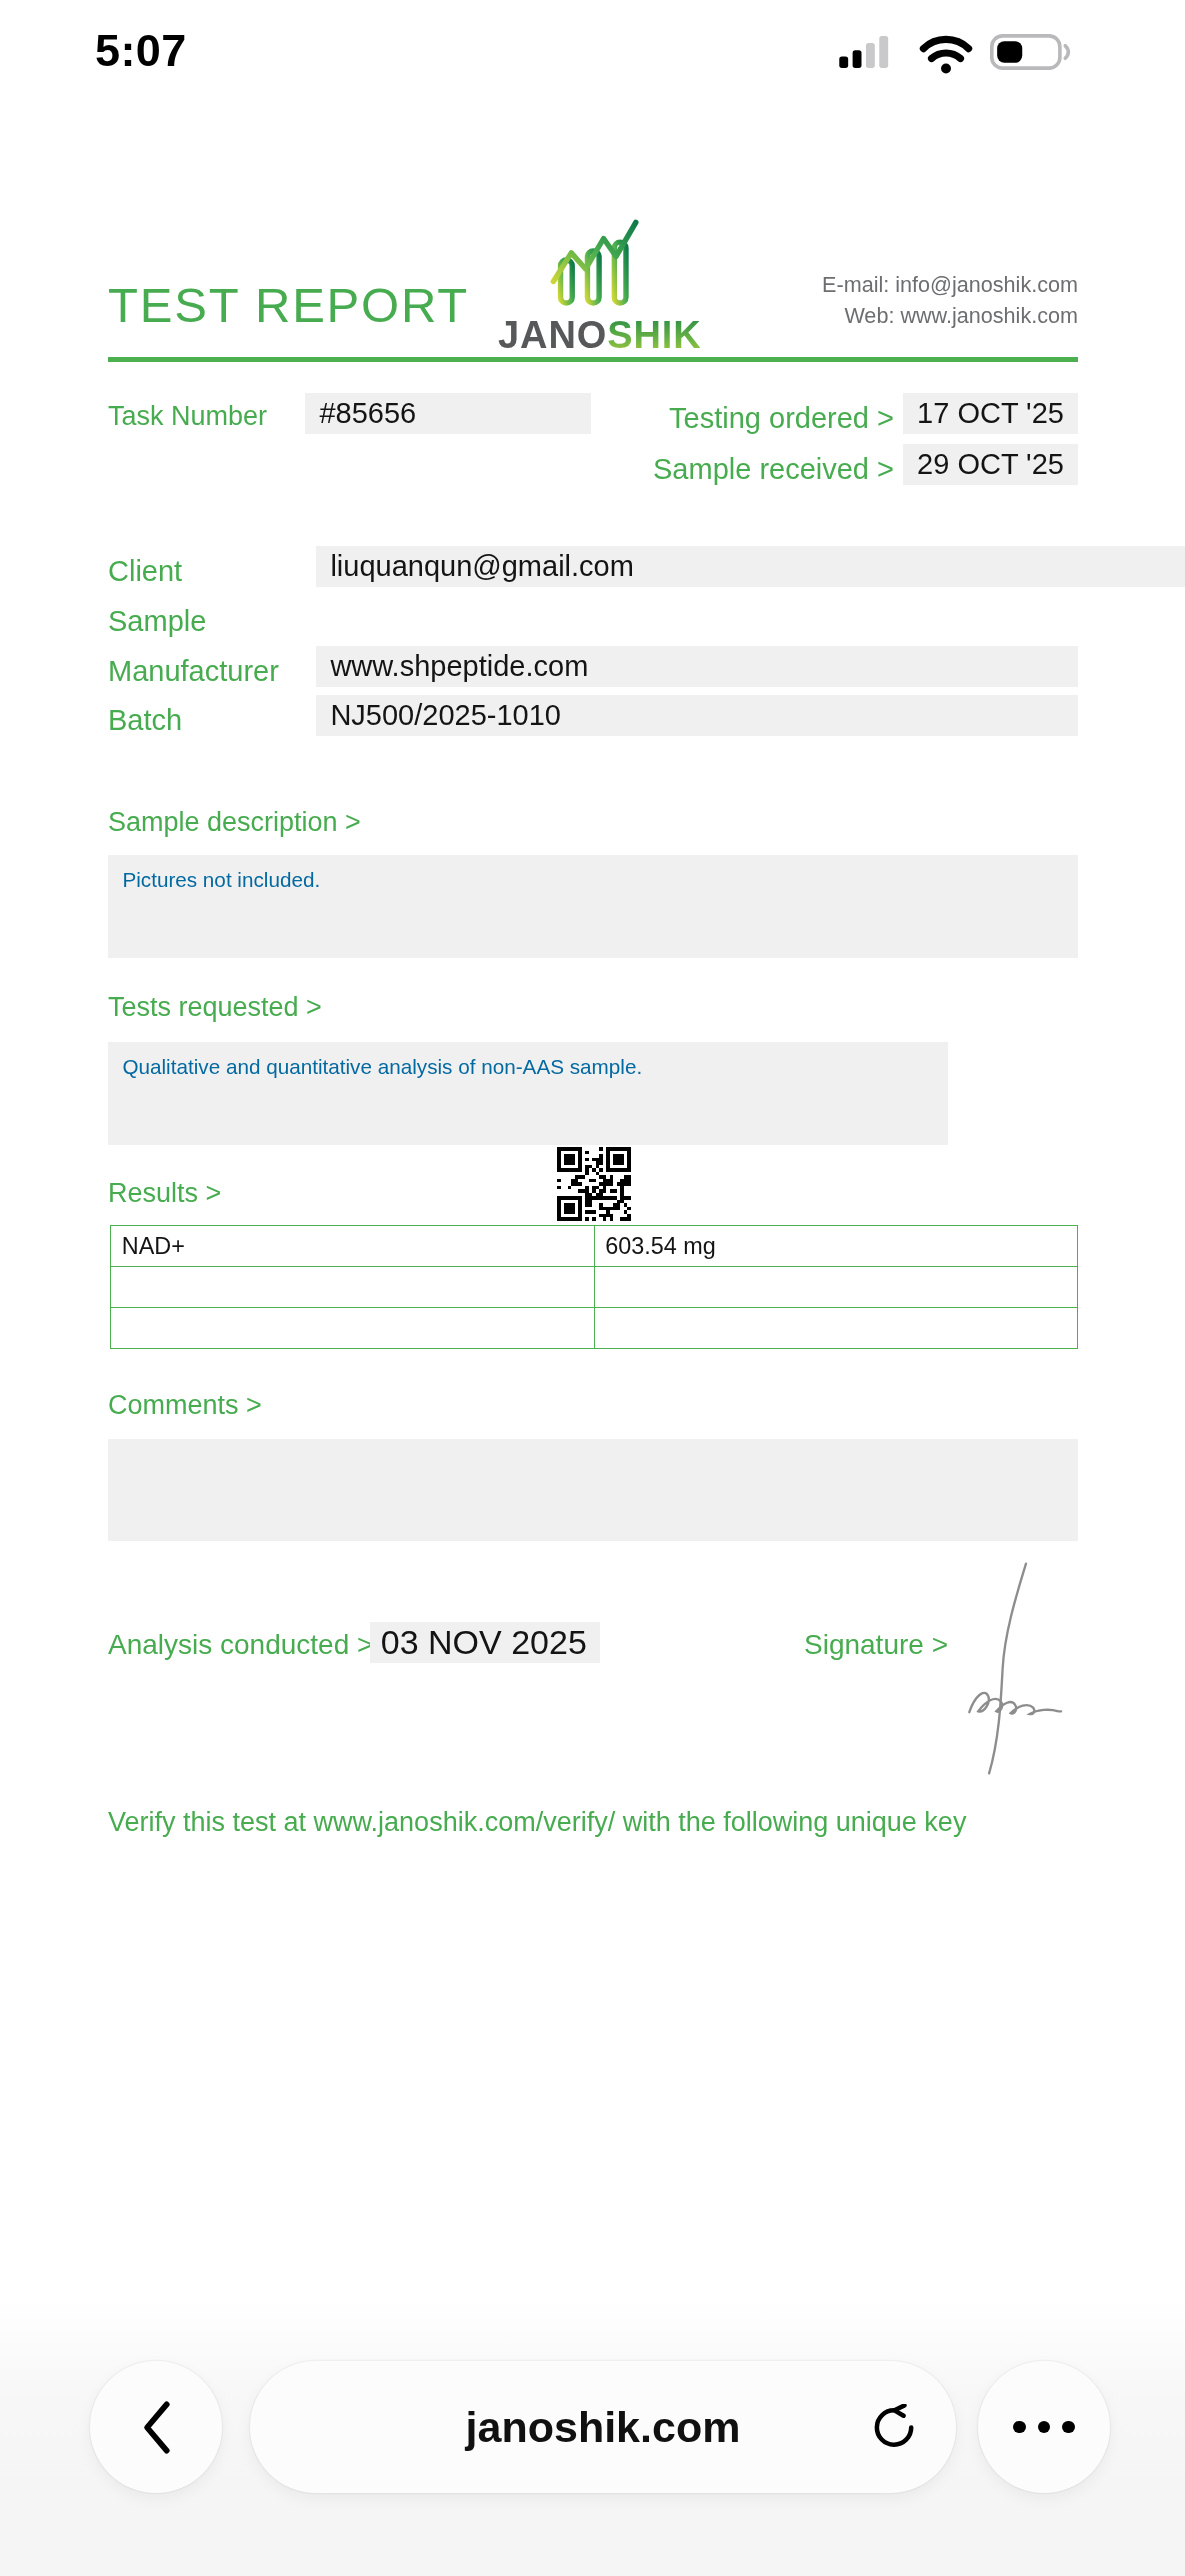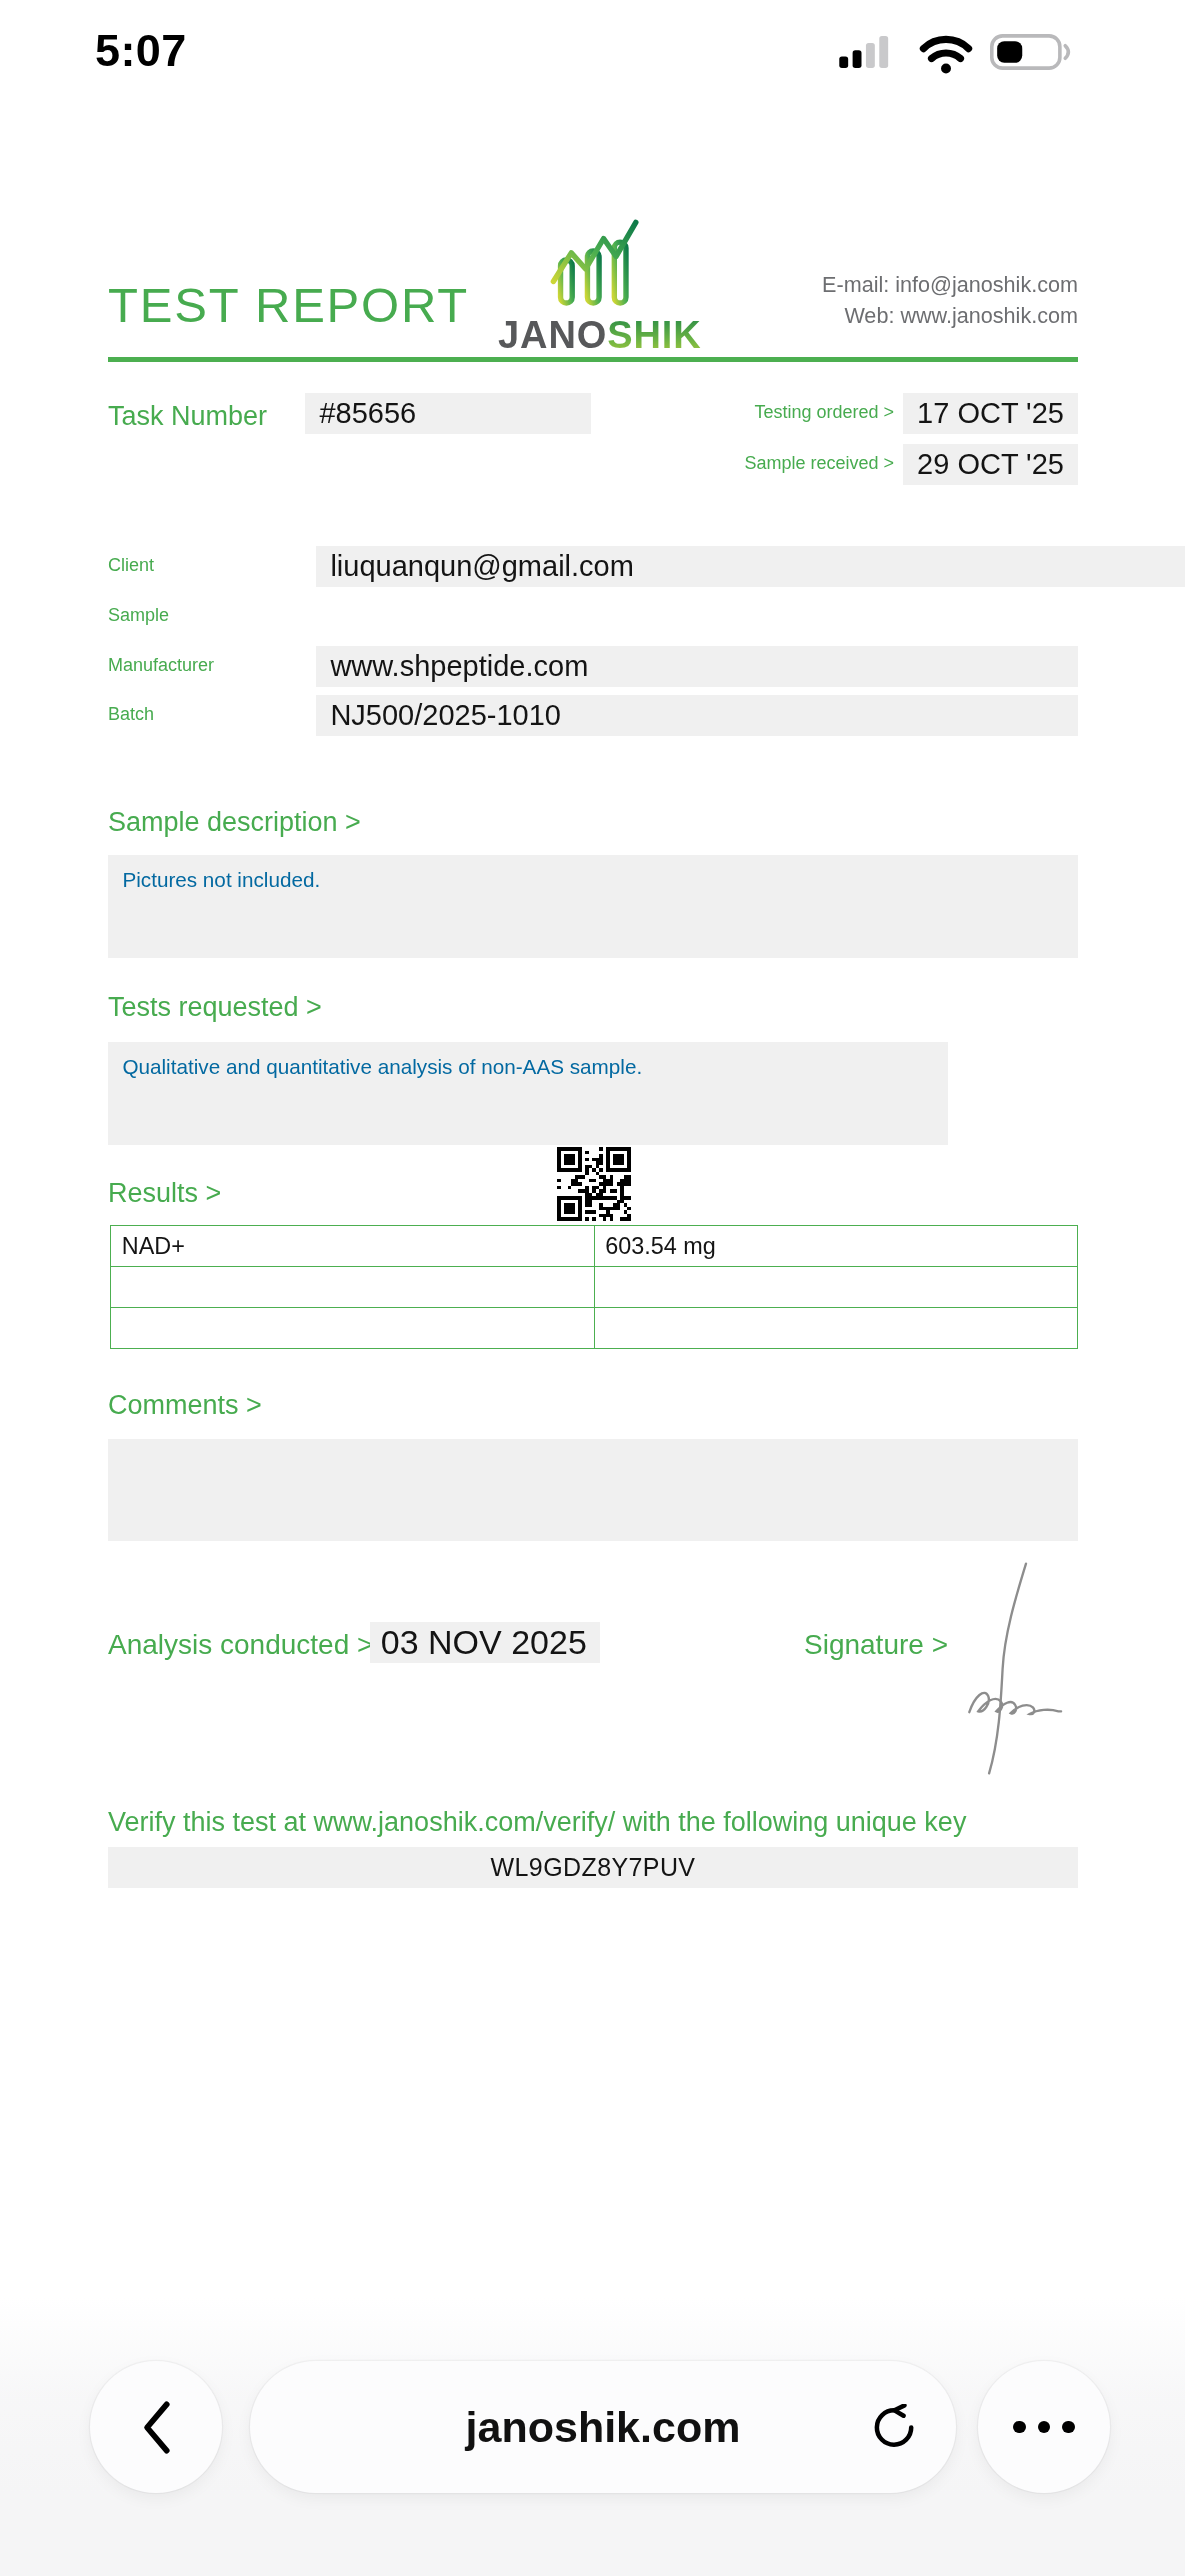--- a/index.html
+++ b/index.html
@@ -9,21 +9,21 @@
   
   .time{font-size:45px;font-weight:700;color:#000;letter-spacing:0.4px;}
   
   .report-title{font-size:49px;letter-spacing:1.8px;color:var(--green);font-weight:500;white-space:nowrap;}
   .wordmark{font-size:38px;font-weight:700;letter-spacing:0.9px;white-space:nowrap;}
   .wm-jano{color:var(--logo-gray);}
   .wm-shik{background:linear-gradient(180deg,#2f8f46 10%,#6ab344 60%,#a9c93a 100%);
     -webkit-background-clip:text;background-clip:text;color:transparent;}
   .contact{font-size:21.6px;color:var(--contact-gray);text-align:right;line-height:31px;white-space:nowrap;}
   .divider{background:var(--green-line);}
-  .label{font-size:18px;color:var(--green);white-space:nowrap;}
+  .label{font-size:29px;color:var(--green);white-space:nowrap;}
   .heading{font-size:27px;color:var(--green);white-space:nowrap;}
   .valbox{background:var(--box-gray);font-size:29px;color:#141414;line-height:41px;height:41px;
     padding-left:14.4px;box-sizing:border-box;white-space:nowrap;}
   .datebox{background:var(--box-gray);font-size:29px;color:#141414;line-height:41px;height:41px;
     text-align:center;box-sizing:border-box;white-space:nowrap;}
   .bigbox{background:var(--box-gray);font-size:20.7px;color:#0369a1;padding:12.6px 14.4px;box-sizing:border-box;}
   .rtable{border-collapse:collapse;table-layout:fixed;width:968px;background:#fff;}
   .rtable td{border:1.8px solid var(--green-line);height:40px;font-size:23.4px;color:#141414;
     padding:0 0 0 10.8px;vertical-align:middle;white-space:nowrap;}
   .verify-line{font-size:27px;color:var(--green);white-space:nowrap;}
@@ -365,21 +365,20 @@
       <path d="M70 3 C 58 42 46 82 44 120 C 42 158 40 198 29 236"></path>
       <path d="M7 168 C 13 150 24 141 28 150 C 31 158 23 169 17 167
                C 25 156 36 149 42 156 C 46 161 41 169 37 167
                C 45 158 54 153 58 160 C 61 165 57 171 53 169
                C 61 161 72 157 78 163 C 81 167 78 171 74 170
                C 83 165 96 164 106 167 L 109 167"></path>
     </g>
   </svg>
 
   <div class="abs verify-line" style="left:108px;top:1807px;">Verify this test at www.janoshik.com/verify/ with the following unique key</div>
-  <div class="abs keybox" style="left:108px;top:1847px;width:970px;">WL9GDZ8Y7PUV</div>
 
   <div class="abs scrim">
     <div class="abs pillbtn center-flex" style="left:90px;top:63px;width:132px;height:132px;">
       <svg width="36" height="57" viewBox="0 0 40 64">
         <path d="M32 6 L10 32 L32 58" fill="none" stroke="#000" stroke-width="6.5" stroke-linecap="round" stroke-linejoin="round"></path>
       </svg>
     </div>
     <div class="abs pillbtn" style="left:250px;top:63px;width:706px;height:132px;">
       <div class="abs url" style="left:0;top:0;width:100%;height:132px;line-height:132px;text-align:center;">janoshik.com</div>
       <svg class="abs" style="right:38px;top:43px;" width="47" height="47" viewBox="0 0 52 52">

